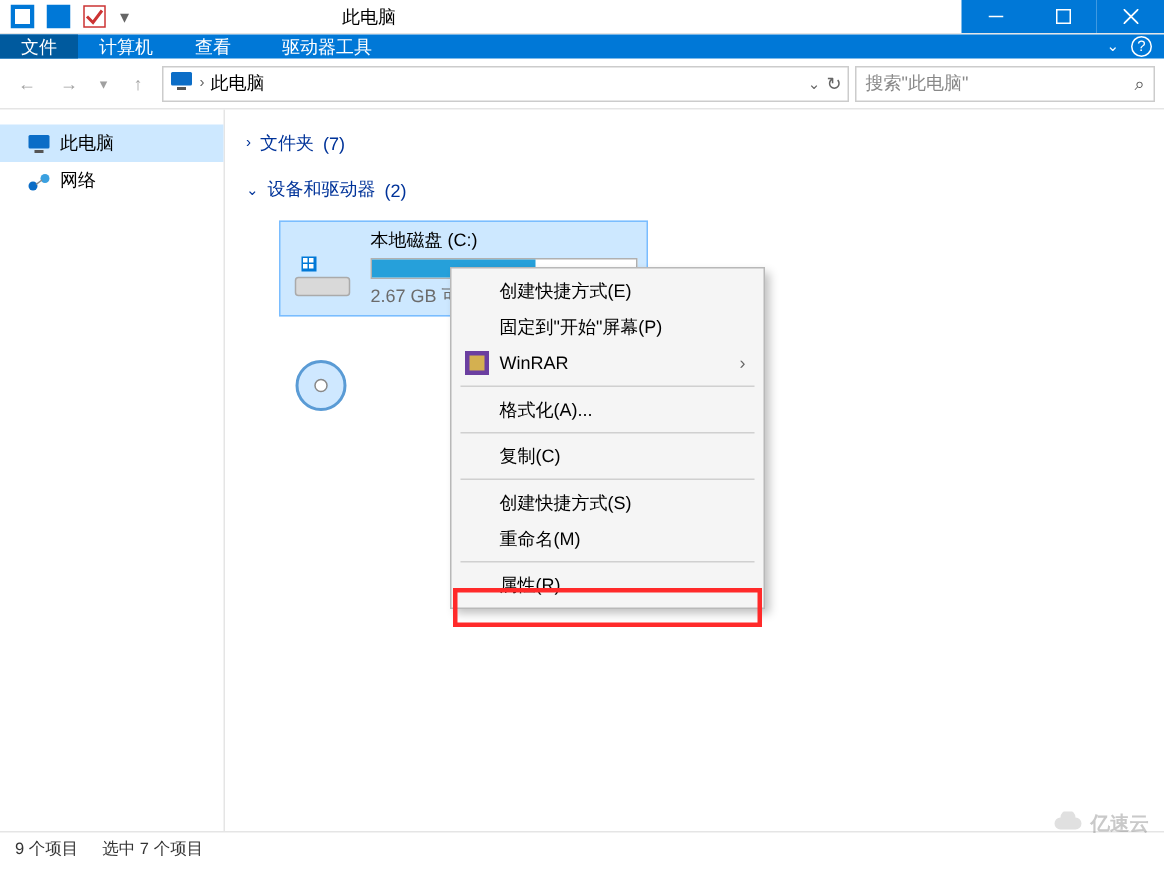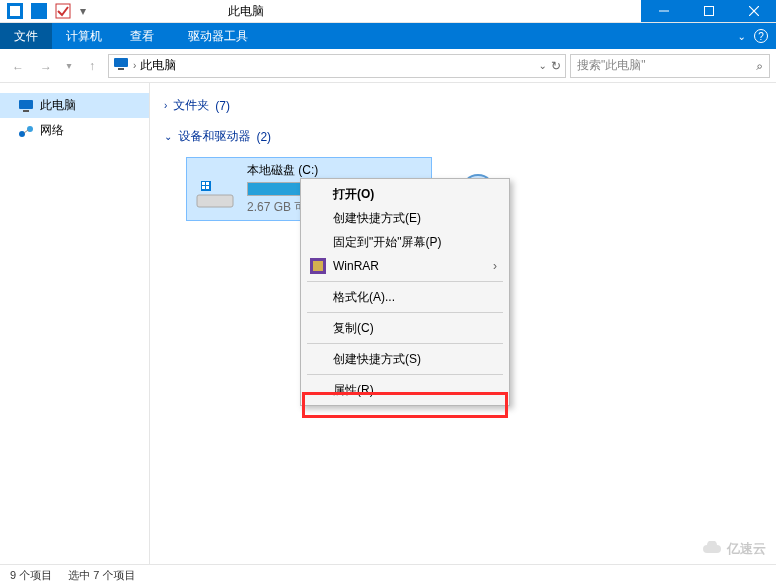--- a/index.html
+++ b/index.html
@@ -9,21 +9,21 @@
     .titlebar { height: 23px; background: #fff; display: flex; align-items: stretch; border-bottom: 1px solid #e5e5e5; }
     .titlebar-icons { display: flex; align-items: center; gap: 2px; padding-left: 4px; }
     .ti { width: 22px; height: 22px; display: flex; align-items: center; justify-content: center; }
     .tab-mgmt { background: #1abc5c; color: #fff; padding: 0 18px; display: flex; align-items: center; font-size: 12px; margin-left: 58px; margin-top: 43px; }
     .tab-title { padding: 0 20px; display: flex; align-items: center; color: #000; }
     .win-controls { margin-left: auto; display: flex; }
     .win-btn { width: 45px; display: flex; align-items: center; justify-content: center; color: #fff; }
     .win-btn.blue { background: #0078d7; }
     
     
-    .ribbon { height: 26px; background: #0078d7; display: flex; align-items: stretch; color: #fff; position: relative; }
+    .ribbon { height: 16px; background: #0078d7; display: flex; align-items: stretch; color: #fff; position: relative; }
     .rtab { padding: 0 14px; display: flex; align-items: center; font-size: 12px; cursor: default; }
     .rtab.file { background: #005a9e; }
     .rtab.tools { margin-left: 6px; }
     .ribbon-right { margin-left: auto; display: flex; align-items: center; padding-right: 8px; gap: 8px; }
     
     
     .navbar { height: 34px; display: flex; align-items: center; padding: 4px 6px; gap: 4px; border-bottom: 1px solid #e5e5e5; }
     .nav-arrow { width: 24px; height: 24px; display:flex; align-items:center; justify-content:center; color:#a0a0a0; }
     .addr { flex: 1; height: 24px; border: 1px solid #ccc; display: flex; align-items: center; padding: 0 4px; gap: 4px; }
     .addr-arrow { color:#666; font-size:10px; }
@@ -33,21 +33,21 @@
     
     .body { display: flex; height: calc(100% - 23px - 24px - 34px - 22px); }
     .sidebar { width: 150px; border-right: 1px solid #e5e5e5; padding-top: 10px; }
     .side-item { display: flex; align-items: center; gap: 6px; padding: 4px 10px 4px 18px; }
     .side-item.sel { background: #cde8ff; }
     .side-ico { width: 16px; height: 16px; display:flex; align-items:center; justify-content:center; }
     
     .main { flex: 1; padding: 10px 14px; position: relative; }
     .group-header { display:flex; align-items:center; gap:6px; color:#003399; padding: 4px 0; }
     .chev { color:#003399; font-size:10px; }
-    .drive-row { display:flex; gap: 18px; padding: 8px 0 0 22px; }
+    .drive-row { display:flex; gap: 18px; padding: 8px 0 0 22px; flex-direction: column; }
     
     .drive { display:flex; width: 246px; gap: 10px; padding: 4px 6px; align-items:center; }
     .drive.sel { background: #cde8ff; border:1px solid #7abdff; }
     .drive-ico { width: 44px; height: 44px; display:flex; align-items:flex-end; justify-content:center; }
     .drive-body { flex:1; display:flex; flex-direction:column; gap:3px; }
     .bar-wrap { height: 14px; border:1px solid #b0b0b0; background:#fff; position:relative; }
     .bar-fill { position:absolute; left:0; top:0; bottom:0; background:#26a0da; }
     .drive-sub { color:#6b6b6b; font-size:12px; }
     .drive-name { font-size:12px; }
     
@@ -208,23 +208,20 @@
               <circle cx="22" cy="20" r="4" fill="#fff" stroke="#888"></circle>
             </svg>
         </div>
       </div>
     </div>
   </div>
 </div>
 
 <div class="ctx">
   <div class="ctx-item">
-      <b>打开(O)</b>
-    </div>
-  <div class="ctx-item">
       <span>创建快捷方式(E)</span>
     </div>
   <div class="ctx-item">
       <span>固定到"开始"屏幕(P)</span>
     </div>
   <div class="ctx-item">
     <span class="ctx-ico">
         <svg width="16" height="16">
           <rect width="16" height="16" fill="#6b3fa0"></rect>
           <rect x="3" y="3" width="10" height="10" fill="#d4b050"></rect>
@@ -237,20 +234,23 @@
   <div class="ctx-item">
       <span>格式化(A)...</span>
     </div>
   <div class="ctx-sep"></div>
   <div class="ctx-item">
       <span>复制(C)</span>
     </div>
   <div class="ctx-sep"></div>
   <div class="ctx-item">
       <span>创建快捷方式(S)</span>
+    </div>
+  <div class="ctx-item">
+      <span>重命名(M)</span>
     </div>
   <div class="ctx-sep"></div>
   <div class="ctx-item">
       <span>属性(R)</span>
     </div>
   <div class="ctx-highlight" style="left:1px; right:1px; top:213px; height:26px;"></div>
 </div>
 
 <div class="status">
   <span>9 个项目</span>

